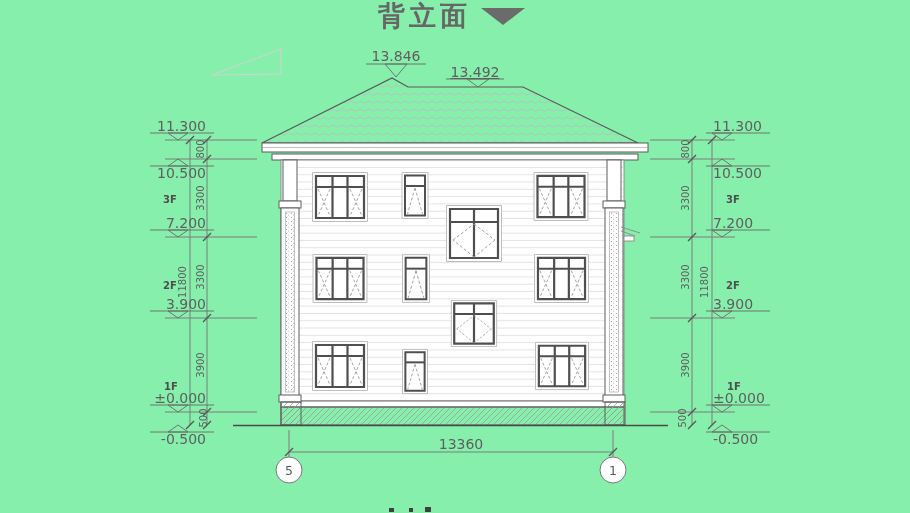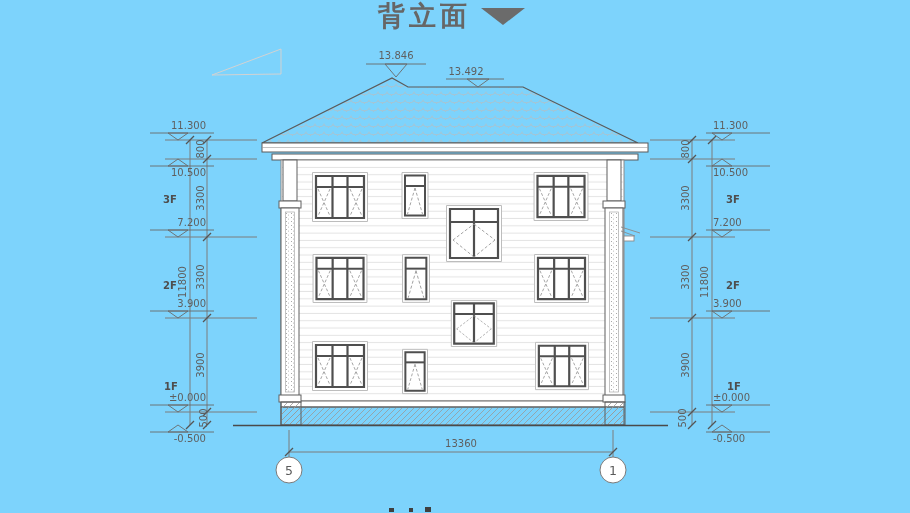--- a/index.html
+++ b/index.html
@@ -1,19 +1,19 @@
 <!DOCTYPE html>
 <html><head>
 <meta charset="utf-8">
 <style>
   html,body{margin:0;padding:0;background:#fff;}
-  .canvas{position:relative;width:910px;height:513px;background:#7dd3fc;overflow:hidden;
+  .canvas{position:relative;width:910px;height:513px;background:#86efac;overflow:hidden;
           font-family:"DejaVu Sans","Liberation Sans",sans-serif;color:#5d5d5d;}
   svg{position:absolute;left:0;top:0;}
-  .txt{position:absolute;font-size:10px;line-height:12px;white-space:nowrap;color:#5f5f5f;}
+  .txt{position:absolute;font-size:14px;line-height:12px;white-space:nowrap;color:#5f5f5f;}
   .r{text-align:right;}
   .c{text-align:center;}
   .vdim{position:absolute;width:40px;height:12px;display:flex;align-items:center;justify-content:center;
         font-size:10px;transform:rotate(-90deg);transform-origin:center;color:#5f5f5f;white-space:nowrap;}
   .flabel{position:absolute;width:24px;height:12px;text-align:center;font-size:10px;font-weight:bold;color:#4e4e4e;}
   .title{position:absolute;left:378px;top:-2px;font-size:27px;letter-spacing:4px;color:#666;font-weight:bold;}
   .tri-down{position:absolute;left:481px;top:8px;width:0;height:0;
             border-left:22px solid transparent;border-right:22px solid transparent;border-top:17px solid #6b6b6b;}
   .bubble-num{position:absolute;width:26px;height:14px;text-align:center;font-size:12.5px;color:#5a5a5a;}
 </style>
@@ -210,21 +210,21 @@
 
     <rect x="389" y="508" width="5" height="4" fill="#3f3f3f"></rect>
     <rect x="409" y="508" width="4" height="4" fill="#3f3f3f"></rect>
     <rect x="425" y="507" width="6" height="5" fill="#3f3f3f"></rect>
   </svg>
 
   <div class="title">背立面</div>
   <div class="tri-down"></div>
 
   <div class="txt c" style="left:366px;top:50px;width:60px;">13.846</div>
-  <div class="txt c" style="left:437px;top:66px;width:58px;">13.492</div>
+  <div class="txt c" style="left:446px;top:66px;width:58px;text-decoration:underline;">13.492</div>
 
   <div class="txt r" style="left:146px;top:120px;width:60px;">11.300</div>
   <div class="txt r" style="left:146px;top:167px;width:60px;">10.500</div>
   <div class="txt r" style="left:146px;top:217px;width:60px;">7.200</div>
   <div class="txt r" style="left:146px;top:298px;width:60px;">3.900</div>
   <div class="txt r" style="left:146px;top:392px;width:60px;">±0.000</div>
   <div class="txt r" style="left:146px;top:433px;width:60px;">-0.500</div>
 
   <div class="txt" style="left:713px;top:120px;width:60px;">11.300</div>
   <div class="txt" style="left:713px;top:167px;width:60px;">10.500</div>

